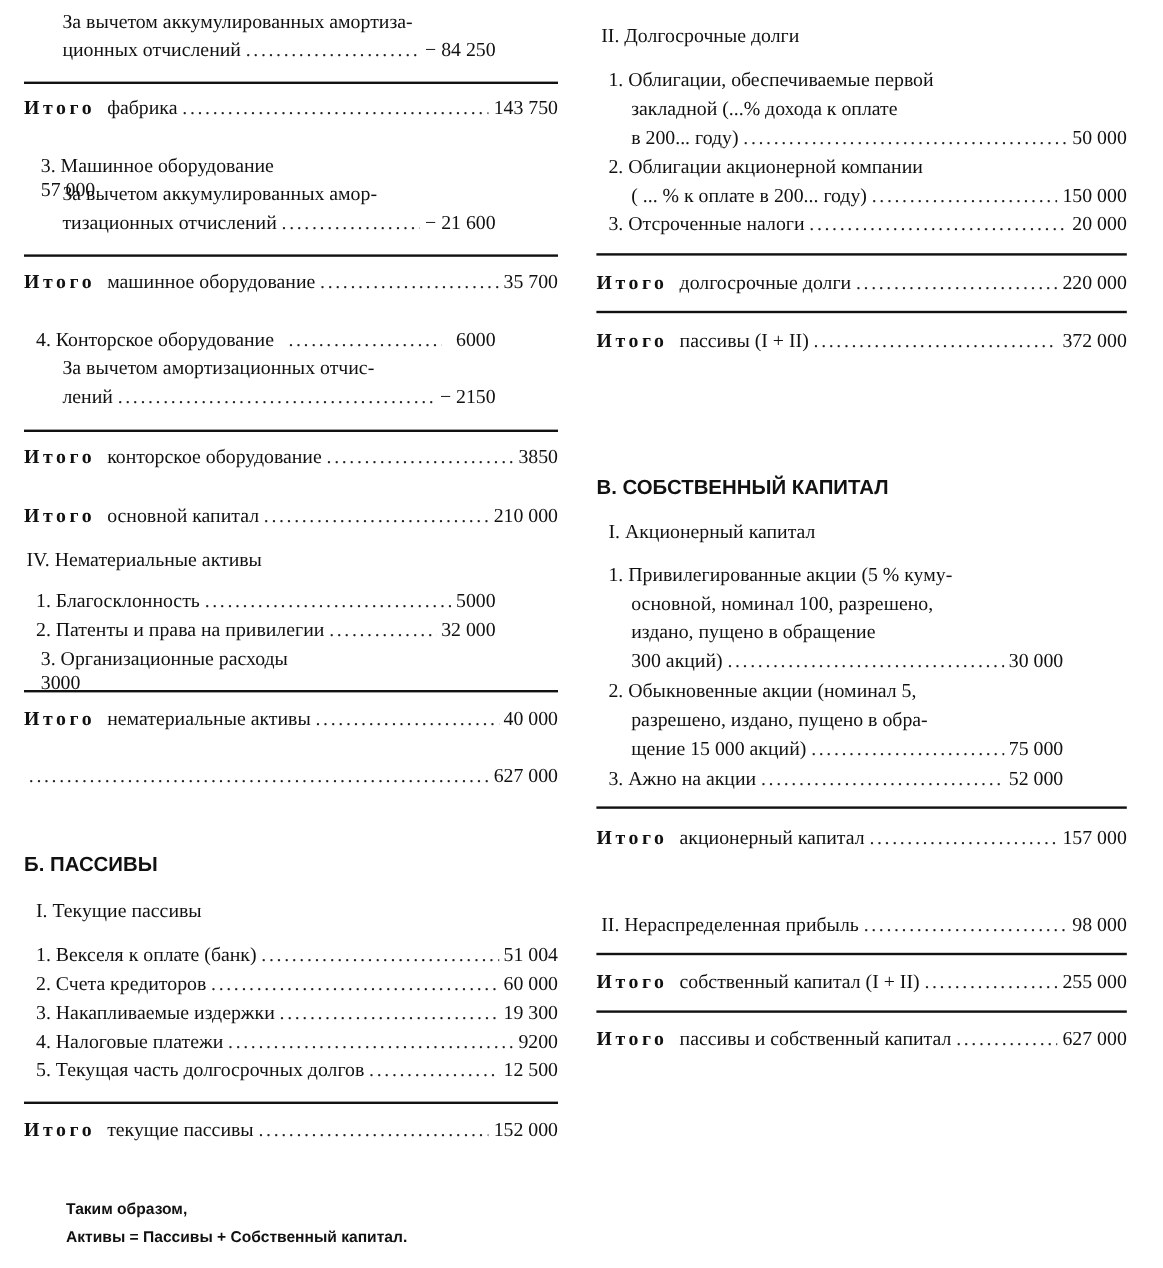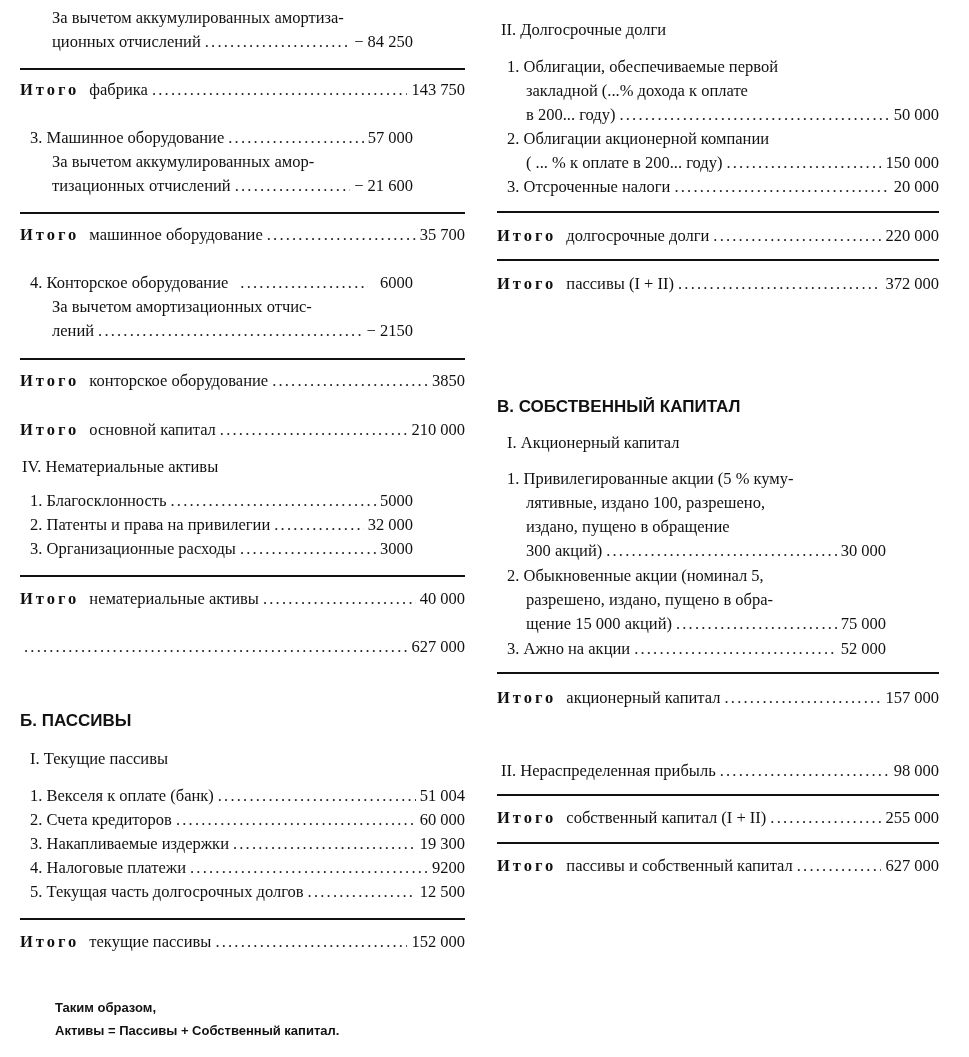--- a/index.html
+++ b/index.html
@@ -47,21 +47,21 @@
     <span class="val">− 84 250</span>
   </div>
 
   <div class="rule" style="top:68px;"></div>
   <div class="ln" style="top:80px;">
     <span class="txt"><span class="itogo">Итого</span><span>фабрика</span></span>
     <span class="dots"></span>
     <span class="val">143 750</span>
   </div>
 
-  <div class="ln" style="top:128px;left:10px;right:52px;">
+  <div class="ln" style="top:128px;left:10px;right:52px;flex-direction:column;">
     <span class="txt">3. Машинное оборудование</span>
     <span class="dots"></span>
     <span class="val">57 000</span>
   </div>
   <div class="ln" style="top:152px;left:32px;text-align:right;">
     <span class="txt">За вычетом аккумулированных амор-</span>
   </div>
   <div class="ln" style="top:176px;left:32px;right:52px;">
     <span class="txt">тизационных отчислений</span>
     <span class="dots"></span>
@@ -108,21 +108,21 @@
   <div class="ln" style="top:491px;left:10px;right:52px;">
     <span class="txt">1. Благосклонность</span>
     <span class="dots"></span>
     <span class="val">5000</span>
   </div>
   <div class="ln" style="top:515px;left:10px;right:52px;">
     <span class="txt">2. Патенты и права на привилегии</span>
     <span class="dots"></span>
     <span class="val">32 000</span>
   </div>
-  <div class="ln" style="top:539px;left:10px;right:52px;">
+  <div class="ln" style="top:539px;left:10px;right:68px;flex-direction:column;">
     <span class="txt">3. Организационные расходы</span>
     <span class="dots"></span>
     <span class="val">3000</span>
   </div>
 
   <div class="rule" style="top:575px;"></div>
   <div class="ln" style="top:589px;">
     <span class="txt"><span class="itogo">Итого</span><span>нематериальные активы</span></span>
     <span class="dots"></span>
     <span class="val">40 000</span>
@@ -226,21 +226,21 @@
     <span class="txt">В. СОБСТВЕННЫЙ КАПИТАЛ</span>
   </div>
   <div class="ln" style="top:433px;left:10px;">
     <span class="txt">I. Акционерный капитал</span>
   </div>
 
   <div class="ln" style="top:469px;left:10px;">
     <span class="txt">1. Привилегированные акции (5 % куму-</span>
   </div>
   <div class="ln" style="top:493px;left:29px;">
-    <span class="txt">лятивные, издано 100, разрешено,</span>
+    <span class="txt">основной, номинал 100, разрешено,</span>
   </div>
   <div class="ln" style="top:517px;left:29px;">
     <span class="txt">издано, пущено в обращение</span>
   </div>
   <div class="ln" style="top:541px;left:29px;right:53px;">
     <span class="txt">300 акций)</span>
     <span class="dots"></span>
     <span class="val">30 000</span>
   </div>
 

